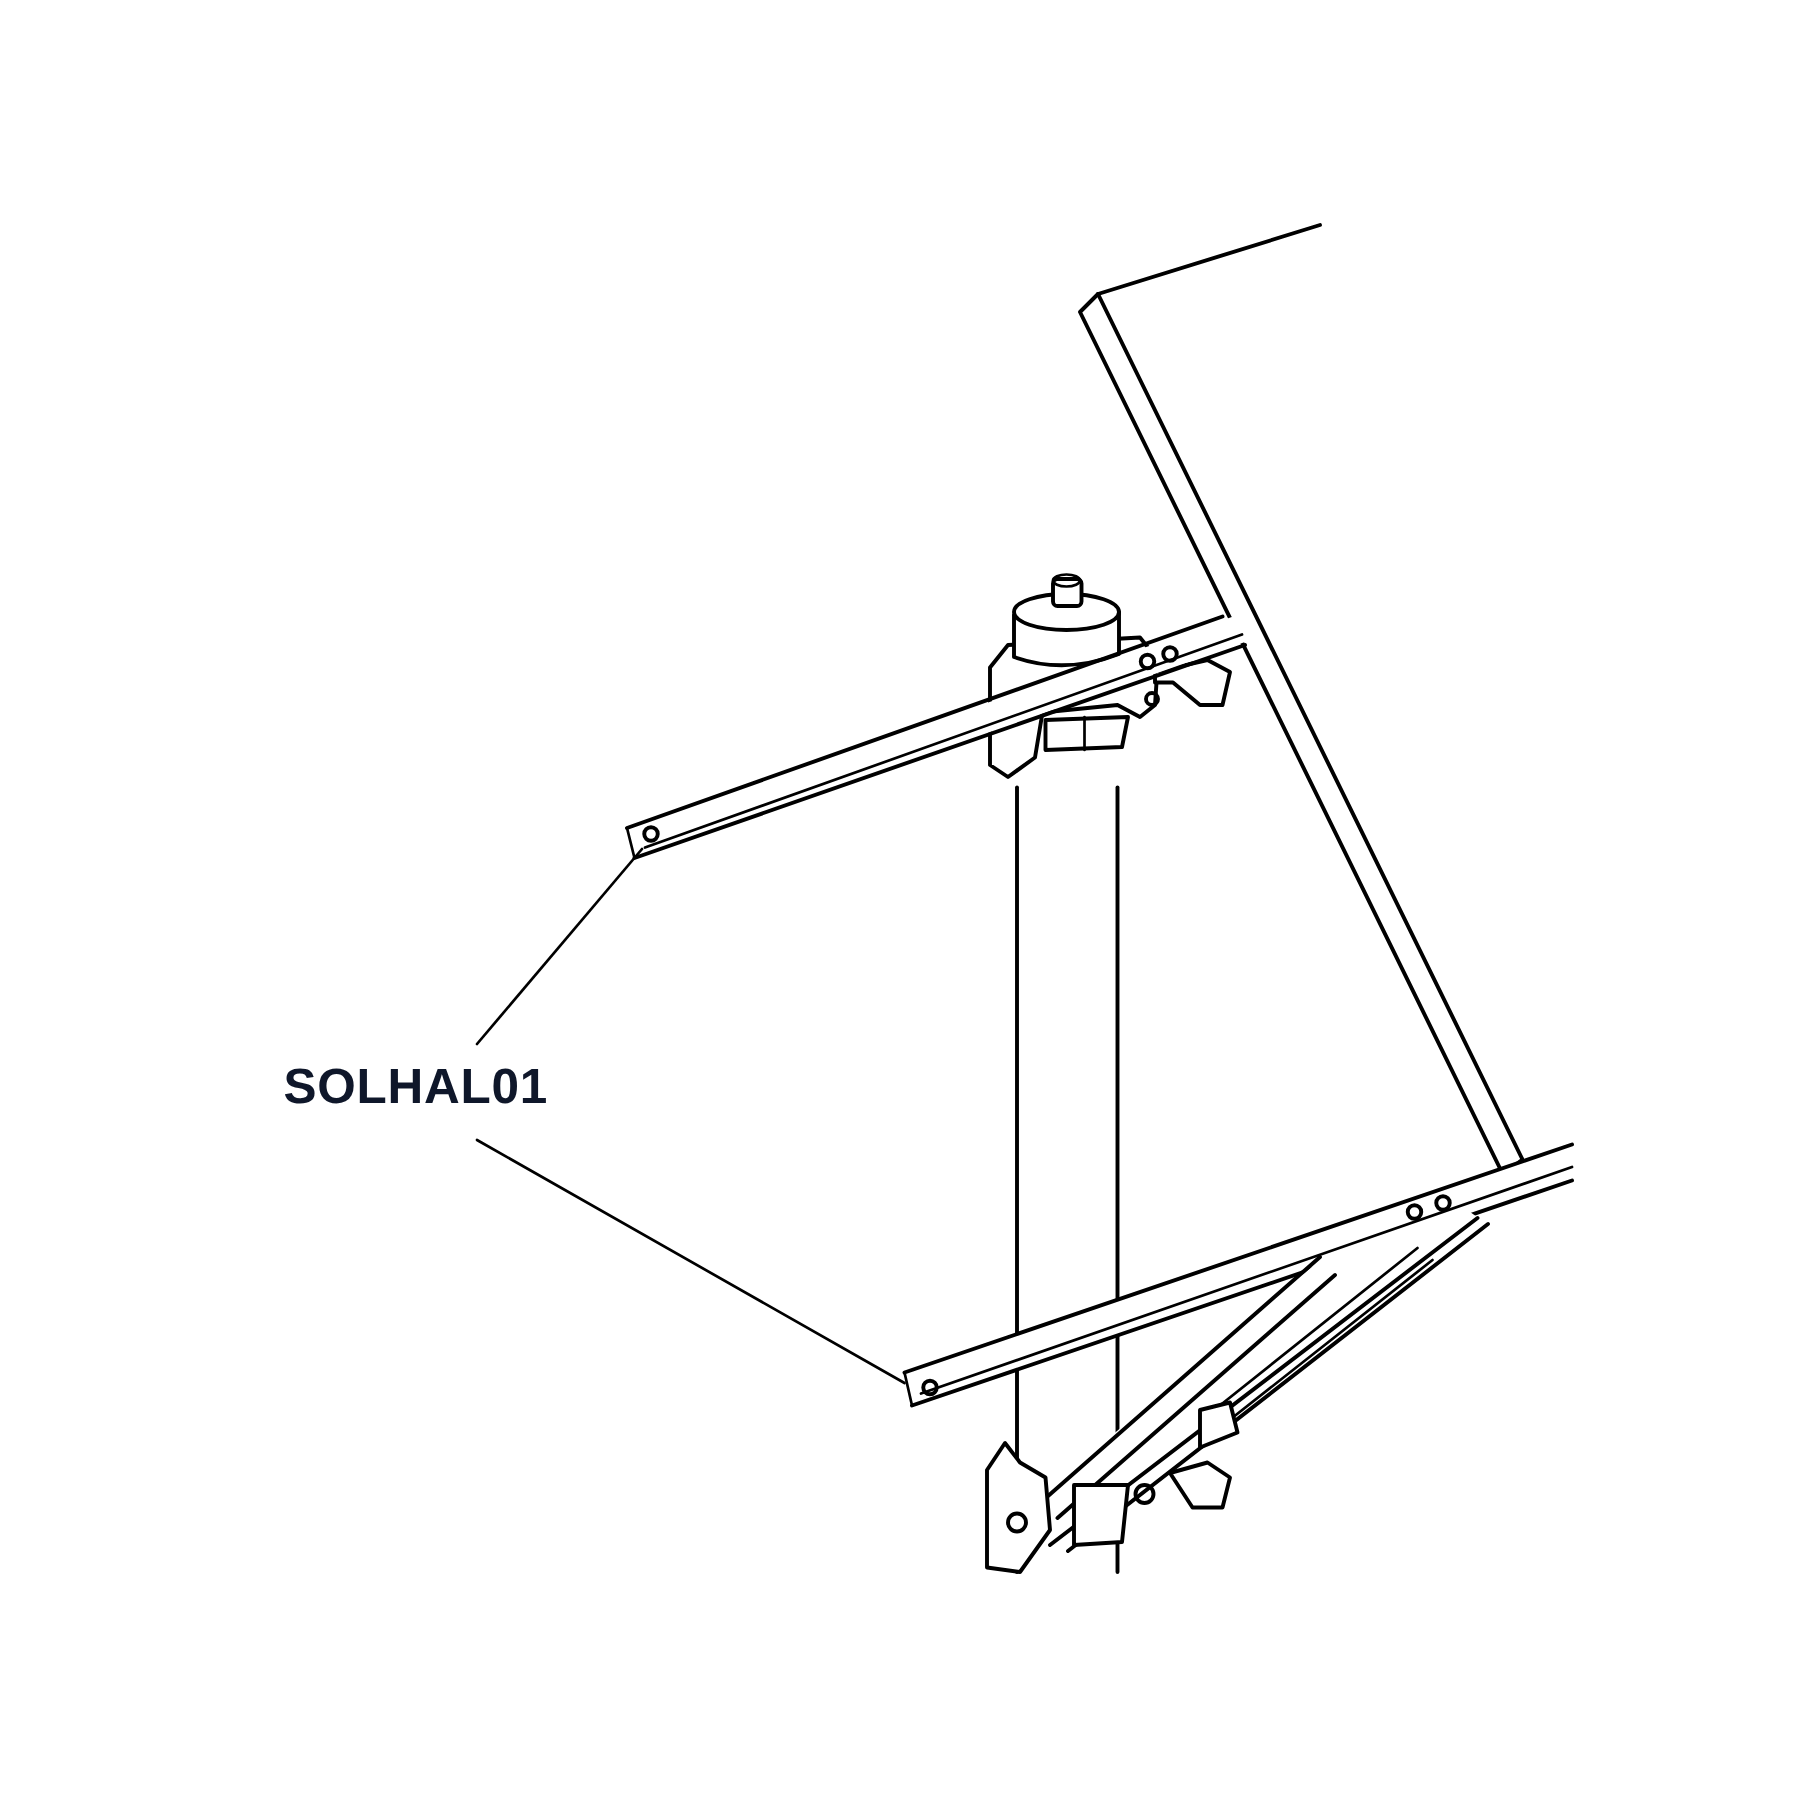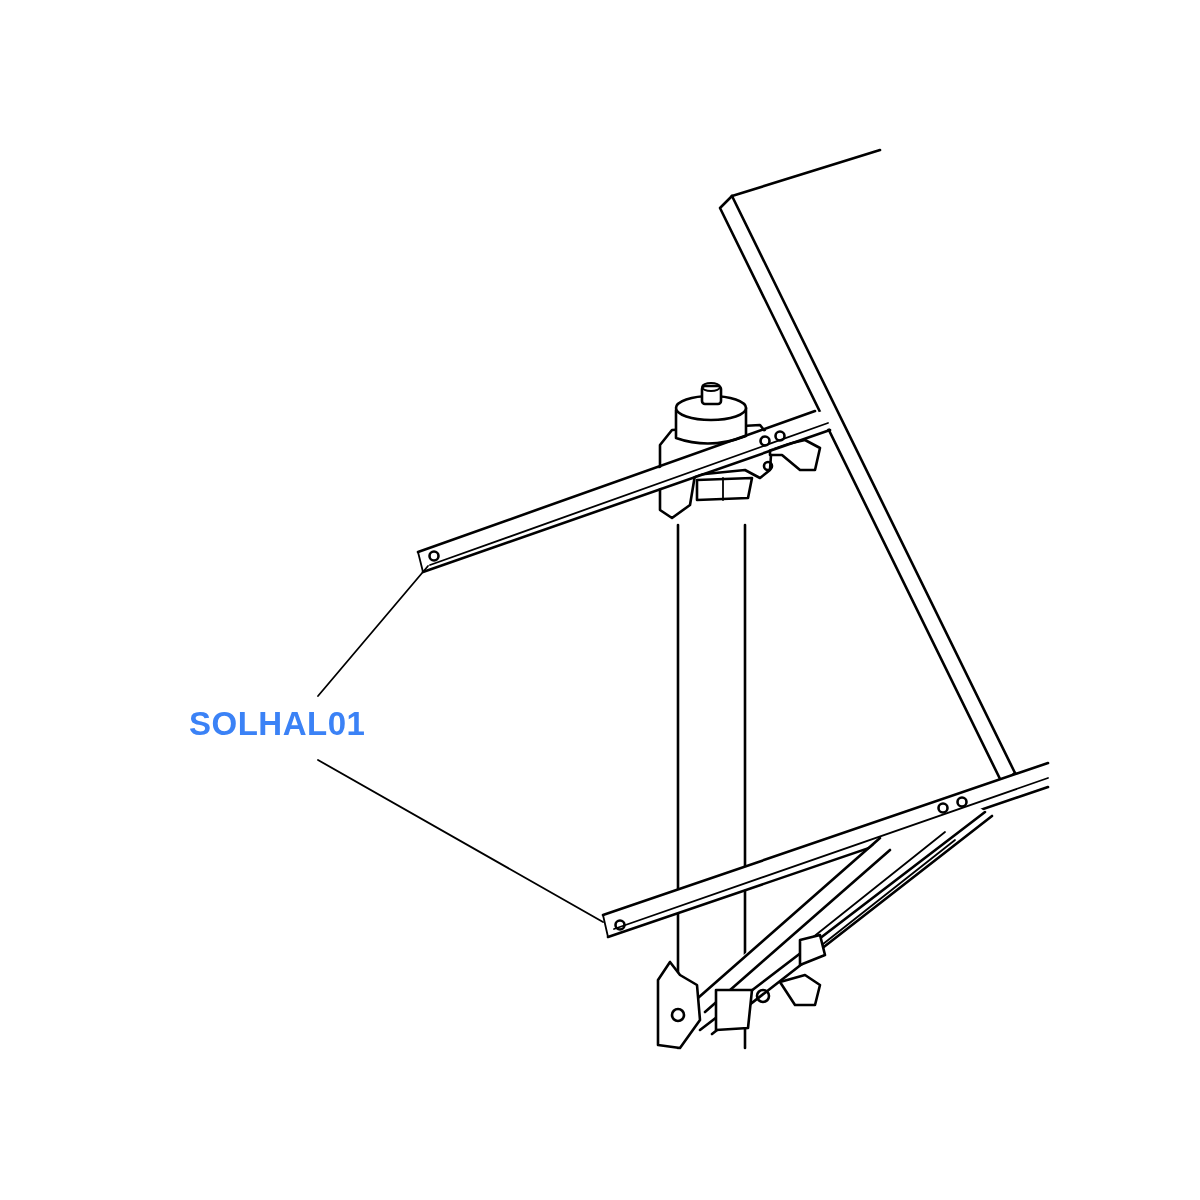--- a/index.html
+++ b/index.html
@@ -4,21 +4,21 @@
   <style>
     html, body { margin: 0; padding: 0; background: #ffffff; }
     body { width: 1200px; height: 1200px; position: relative; overflow: hidden; }
     #canvas { position: absolute; left: 0; top: 0; width: 1200px; height: 1200px; }
     .ln { stroke: #000; fill: none; stroke-width: 2.6; stroke-linejoin: round; stroke-linecap: round; }
     .thin { stroke: #000; fill: none; stroke-width: 1.8; stroke-linejoin: round; stroke-linecap: round; }
     .fillw { fill: #fff; }
     .part-label {
       position: absolute; left: 189px; top: 707px;
       font-family: "Liberation Sans", sans-serif; font-weight: bold;
-      font-size: 33px; letter-spacing: 0.5px; color: #3b82f6; line-height: 1;
+      font-size: 33px; letter-spacing: 0.5px; color: #0f172a; line-height: 1;
     }
   </style>
 </head>
 <body>
 
 <svg id="canvas" viewBox="0 0 1200 1200" xmlns="http://www.w3.org/2000/svg">
 
   <g>
     <line class="ln" x1="678" y1="525" x2="678" y2="1048"></line>
     <line class="ln" x1="745" y1="525" x2="745" y2="1048"></line>

